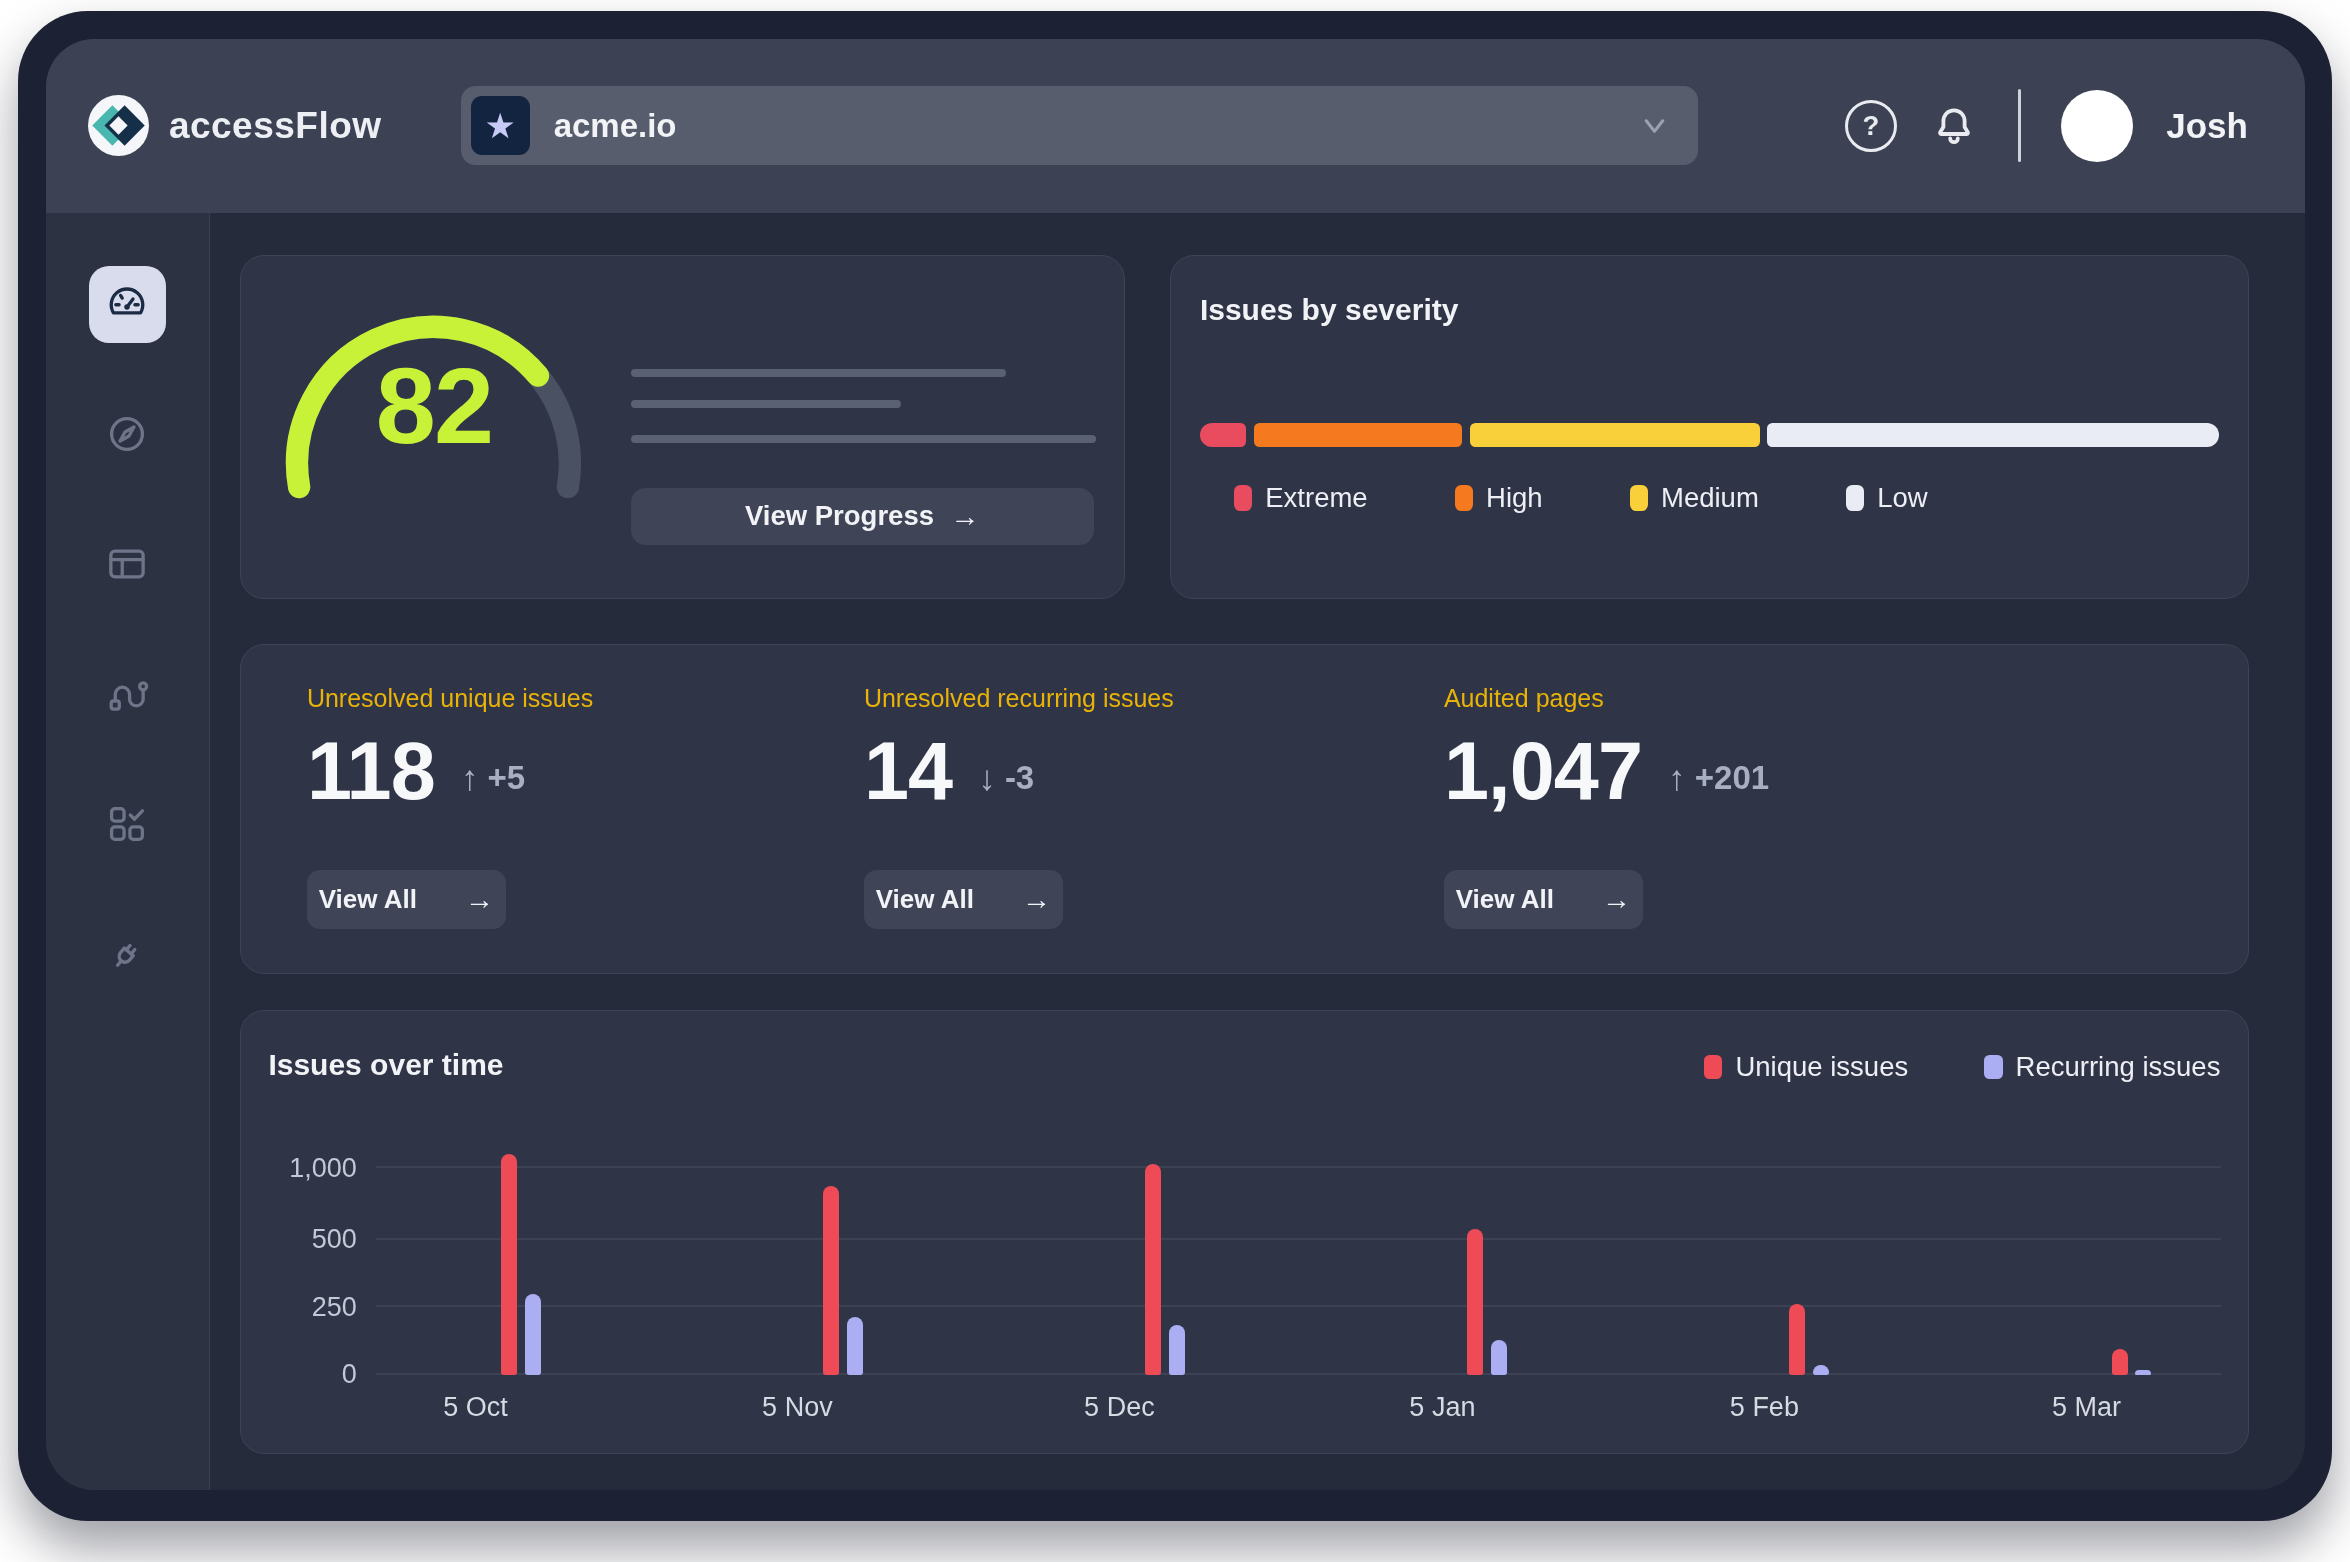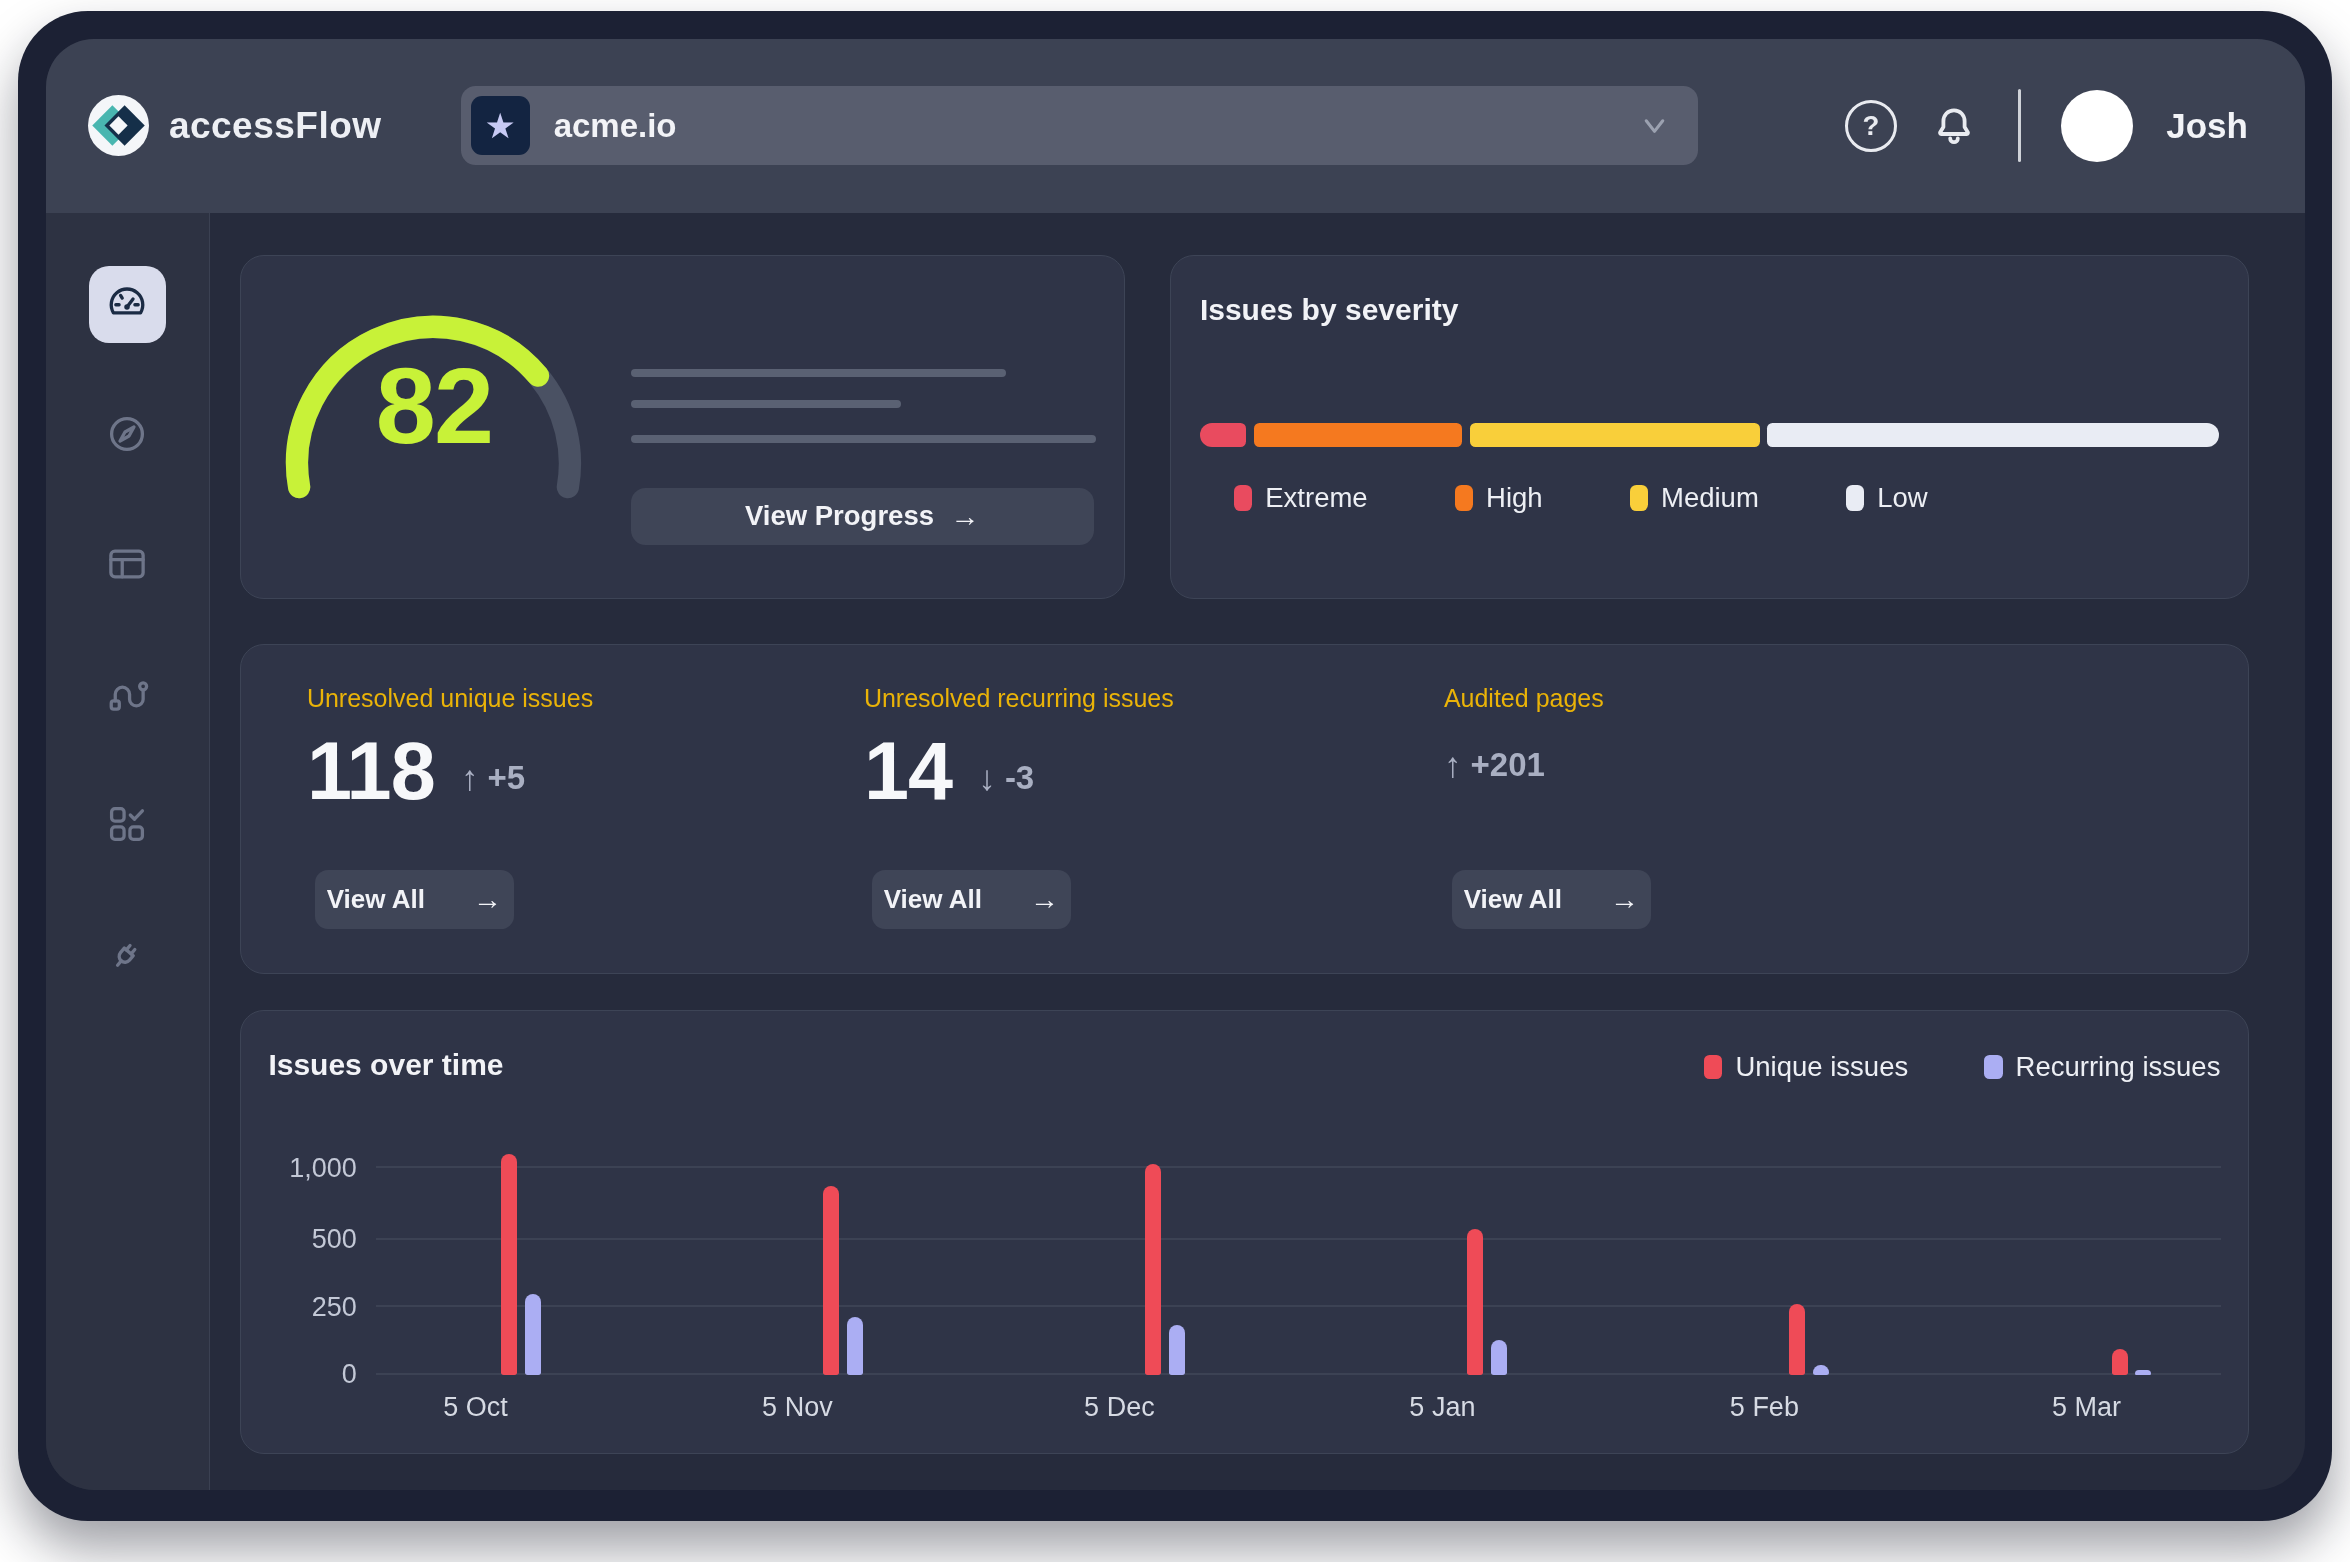--- a/index.html
+++ b/index.html
@@ -77,21 +77,21 @@
   
   .stat-col{position:absolute;top:0;bottom:0;}
   .stat-col.c1{left:66px;} .stat-col.c2{left:623px;} .stat-col.c3{left:1203px;}
   .stat-label{position:absolute;top:39px;font-size:25px;font-weight:500;color:#eab308;white-space:nowrap;}
   .stat-value-row{position:absolute;top:86px;display:flex;align-items:center;gap:26px;}
   .stat-value{font-size:81px;font-weight:700;color:#F7F8FA;letter-spacing:-0.9px;line-height:1;}
   .stat-delta{display:flex;align-items:center;gap:9.2px;color:#A9AFC2;font-size:33px;
         font-weight:600;margin-top:14.7px;}
   .stat-delta .tarrow{font-size:35px;font-weight:400;}
   .view-all{position:absolute;top:225px;left:0;width:199px;height:59px;font-size:26px;border-radius:13px;}
-  .stat-col .view-all{left:8px;gap:48px;}
+  .stat-col .view-all{left:0;gap:48px;}
   .stat-col.c1 .view-all,.stat-col.c2 .view-all,.stat-col.c3 .view-all{position:absolute;}
 
   
   .chart-title{position:absolute;left:27.5px;top:37px;}
   .chart-legend{position:absolute;right:27.5px;top:40px;display:flex;gap:42px;align-items:center;}
   .chart-legend .leg-item{font-size:27.5px;}
   .chart-legend .swatch{width:18.4px;height:24px;border-radius:5.5px;}
   .plot{position:absolute;left:135px;top:129px;width:1845px;height:235px;}
   .gridline{position:absolute;left:0;right:0;height:1.8px;background:#3C4254;}
   .bar{position:absolute;bottom:0;width:16.5px;border-radius:8.3px 8.3px 2.8px 2.8px;}
@@ -263,20 +263,21 @@
                 </div>
               </div>
               <div class="btn view-all">
                 <span>View All</span>
                 <span class="arrow">→</span>
               </div>
             </div>
             <div class="stat-col c3">
               <div class="stat-label">Audited pages</div>
               <div class="stat-value-row">
+                <div class="stat-value">1,047</div>
                 <div class="stat-delta">
                   <span class="tarrow">↑</span>
                   <span>+201</span>
                 </div>
               </div>
               <div class="btn view-all">
                 <span>View All</span>
                 <span class="arrow">→</span>
               </div>
             </div>

